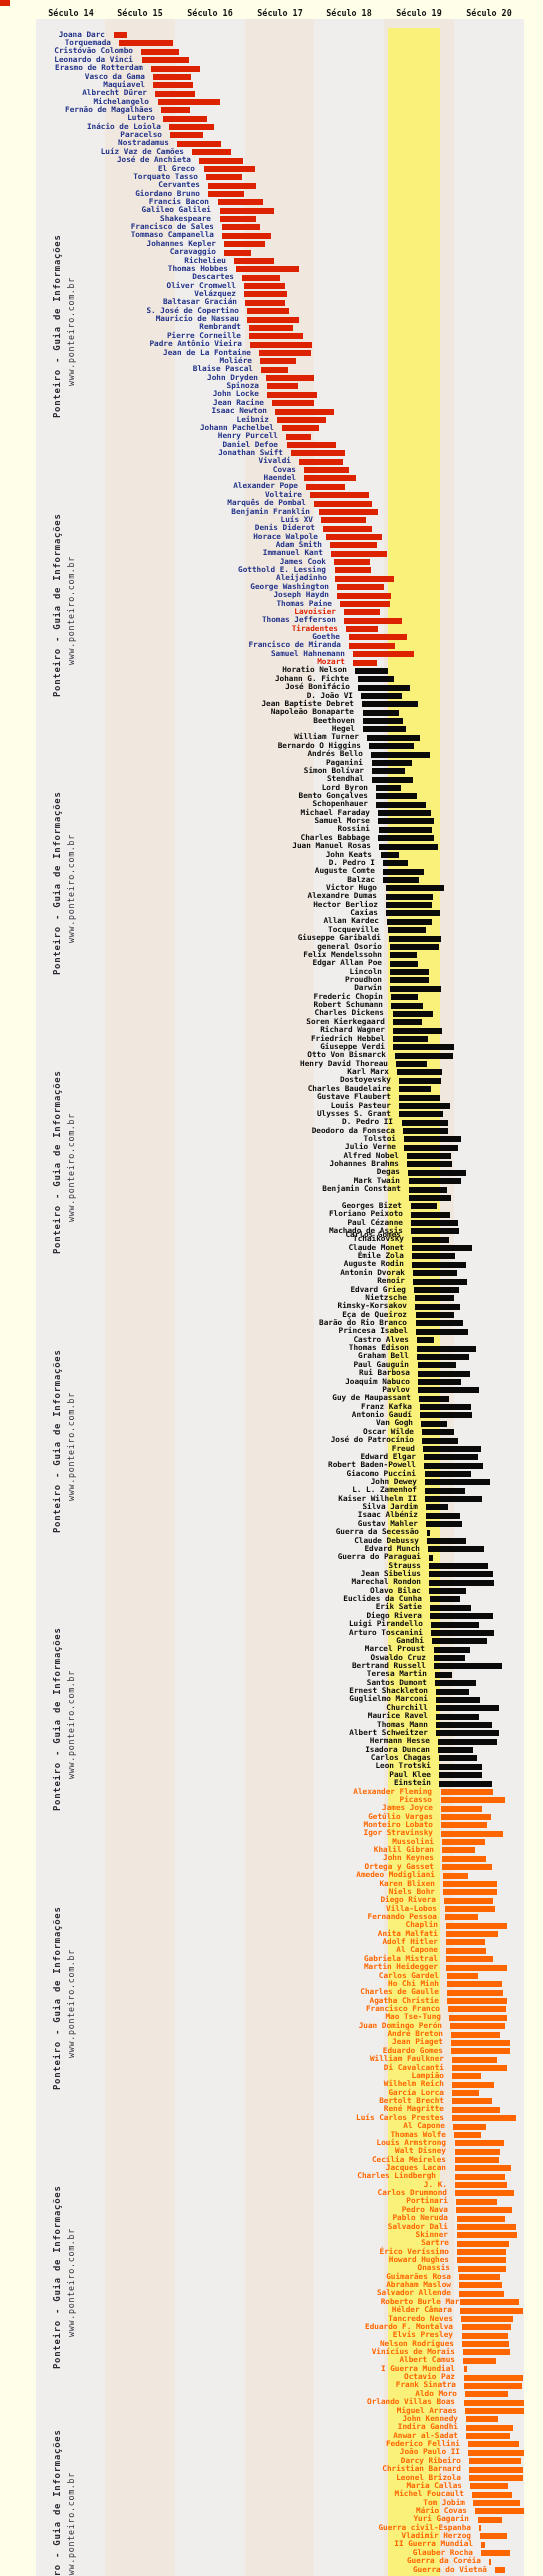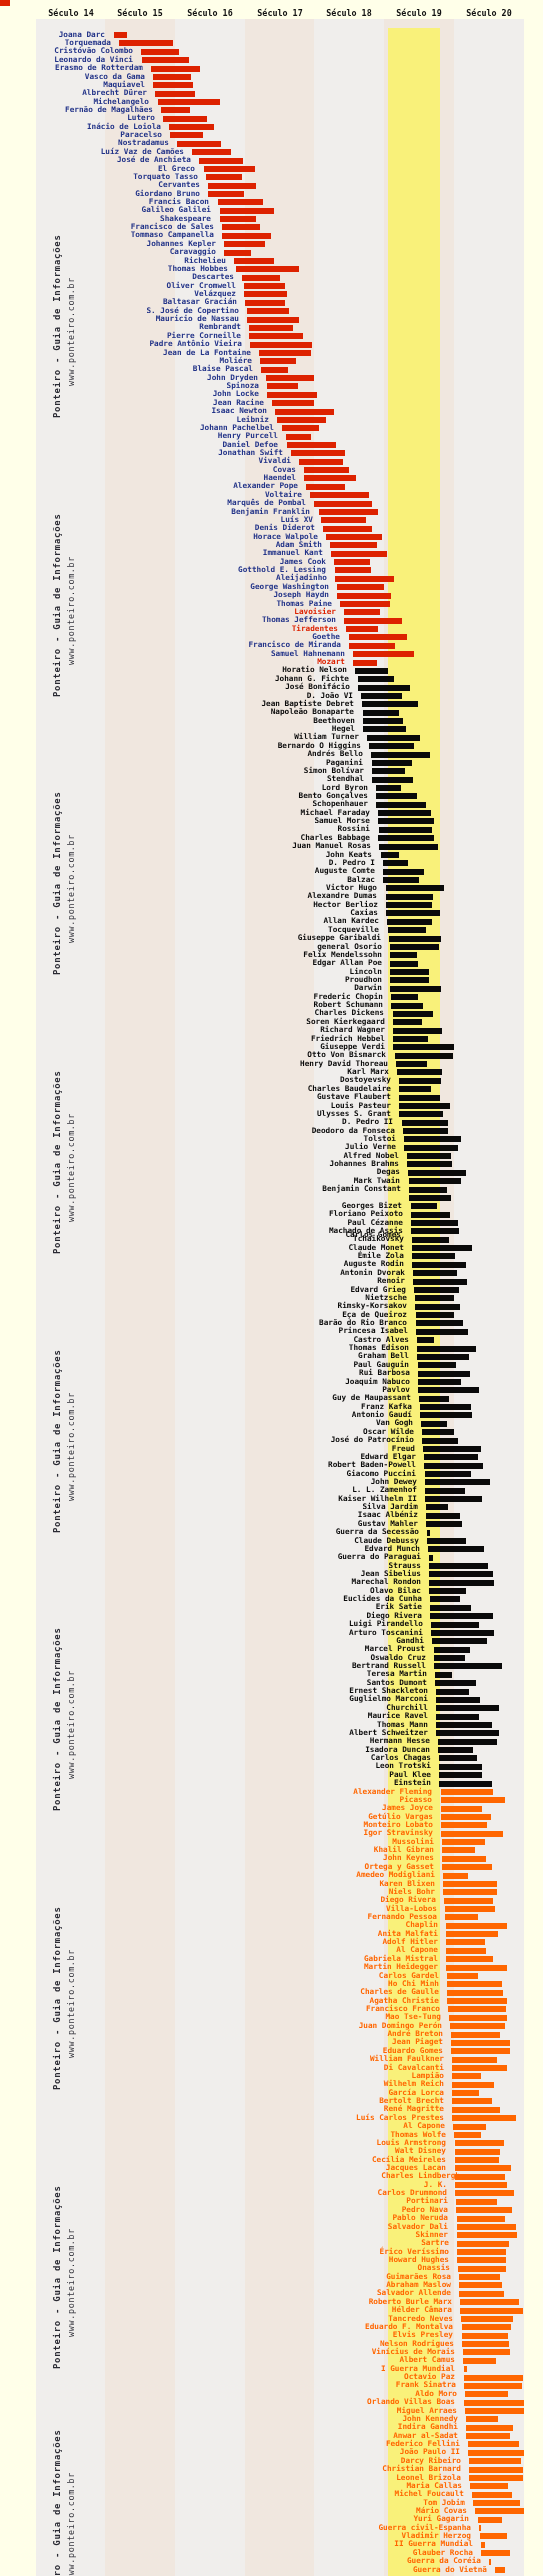--- a/index.html
+++ b/index.html
@@ -567,21 +567,21 @@
     <div class="row-label" style="right: 98px; top: 2131px; color: rgb(255, 102, 0);">Thomas Wolfe</div>
     <div class="bar" title="Louis Armstrong (1901-1971)" style="left: 455px; width: 49px; top: 2140px; background: rgb(255, 102, 0);"></div>
     <div class="row-label" style="right: 98px; top: 2139px; color: rgb(255, 102, 0);">Louis Armstrong</div>
     <div class="bar" title="Walt Disney (1901-1966)" style="left: 455px; width: 45px; top: 2149px; background: rgb(255, 102, 0);"></div>
     <div class="row-label" style="right: 98px; top: 2147px; color: rgb(255, 102, 0);">Walt Disney</div>
     <div class="bar" title="Cecília Meireles (1901-1964)" style="left: 455px; width: 44px; top: 2157px; background: rgb(255, 102, 0);"></div>
     <div class="row-label" style="right: 98px; top: 2156px; color: rgb(255, 102, 0);">Cecília Meireles</div>
     <div class="bar" title="Jacques Lacan (1901-1981)" style="left: 455px; width: 56px; top: 2165px; background: rgb(255, 102, 0);"></div>
     <div class="row-label" style="right: 98px; top: 2164px; color: rgb(255, 102, 0);">Jacques Lacan</div>
     <div class="bar" title="Charles Lindbergh (1902-1974)" style="left: 455px; width: 50px; top: 2174px; background: rgb(255, 102, 0);"></div>
-    <div class="row-label" style="right: 84px; top: 2172px; color: rgb(255, 102, 0);">Charles Lindbergh</div>
+    <div class="row-label" style="right: 108px; top: 2172px; color: rgb(255, 102, 0);">Charles Lindbergh</div>
     <div class="bar" title="J. K. (1902-1976)" style="left: 455px; width: 52px; top: 2182px; background: rgb(255, 102, 0);"></div>
     <div class="row-label" style="right: 97px; top: 2181px; color: rgb(255, 102, 0);">J. K.</div>
     <div class="bar" title="Carlos Drummond (1902-1987)" style="left: 455px; width: 59px; top: 2190px; background: rgb(255, 102, 0);"></div>
     <div class="row-label" style="right: 97px; top: 2189px; color: rgb(255, 102, 0);">Carlos Drummond</div>
     <div class="bar" title="Portinari (1903-1962)" style="left: 456px; width: 41px; top: 2199px; background: rgb(255, 102, 0);"></div>
     <div class="row-label" style="right: 96px; top: 2197px; color: rgb(255, 102, 0);">Portinari</div>
     <div class="bar" title="Pedro Nava (1903-1984)" style="left: 456px; width: 56px; top: 2207px; background: rgb(255, 102, 0);"></div>
     <div class="row-label" style="right: 96px; top: 2206px; color: rgb(255, 102, 0);">Pedro Nava</div>
     <div class="bar" title="Pablo Neruda (1904-1973)" style="left: 457px; width: 48px; top: 2216px; background: rgb(255, 102, 0);"></div>
     <div class="row-label" style="right: 96px; top: 2214px; color: rgb(255, 102, 0);">Pablo Neruda</div>
@@ -597,21 +597,21 @@
     <div class="row-label" style="right: 95px; top: 2256px; color: rgb(255, 102, 0);">Howard Hughes</div>
     <div class="bar" title="Onassis (1906-1975)" style="left: 458px; width: 48px; top: 2266px; background: rgb(255, 102, 0);"></div>
     <div class="row-label" style="right: 94px; top: 2264px; color: rgb(255, 102, 0);">Onassis</div>
     <div class="bar" title="Guimarães Rosa (1908-1967)" style="left: 459px; width: 41px; top: 2274px; background: rgb(255, 102, 0);"></div>
     <div class="row-label" style="right: 93px; top: 2273px; color: rgb(255, 102, 0);">Guimarães Rosa</div>
     <div class="bar" title="Abraham Maslow (1908-1970)" style="left: 459px; width: 43px; top: 2282px; background: rgb(255, 102, 0);"></div>
     <div class="row-label" style="right: 93px; top: 2281px; color: rgb(255, 102, 0);">Abraham Maslow</div>
     <div class="bar" title="Salvador Allende (1908-1973)" style="left: 459px; width: 45px; top: 2291px; background: rgb(255, 102, 0);"></div>
     <div class="row-label" style="right: 93px; top: 2289px; color: rgb(255, 102, 0);">Salvador Allende</div>
     <div class="bar" title="Roberto Burle Marx (1909-1994)" style="left: 460px; width: 59px; top: 2299px; background: rgb(255, 102, 0);"></div>
-    <div class="row-label" style="right: 92px; top: 2298px; color: rgb(255, 102, 0); padding-left: 24px;">Roberto Burle Marx</div>
+    <div class="row-label" style="right: 80px; top: 2298px; color: rgb(255, 102, 0); padding-left: 24px;">Roberto Burle Marx</div>
     <div class="bar" title="Hélder Câmara (1909-1999)" style="left: 460px; width: 63px; top: 2308px; background: rgb(255, 102, 0);"></div>
     <div class="row-label" style="right: 92px; top: 2306px; color: rgb(255, 102, 0);">Hélder Câmara</div>
     <div class="bar" title="Tancredo Neves (1910-1985)" style="left: 461px; width: 52px; top: 2316px; background: rgb(255, 102, 0);"></div>
     <div class="row-label" style="right: 91px; top: 2315px; color: rgb(255, 102, 0);">Tancredo Neves</div>
     <div class="bar" title="Eduardo F. Montalva (1911-1982)" style="left: 462px; width: 49px; top: 2324px; background: rgb(255, 102, 0);"></div>
     <div class="row-label" style="right: 91px; top: 2323px; color: rgb(255, 102, 0);">Eduardo F. Montalva</div>
     <div class="bar" title="Elvis Presley (1911-1977)" style="left: 462px; width: 46px; top: 2333px; background: rgb(255, 102, 0);"></div>
     <div class="row-label" style="right: 91px; top: 2331px; color: rgb(255, 102, 0);">Elvis Presley</div>
     <div class="bar" title="Nelson Rodrigues (1912-1980)" style="left: 462px; width: 47px; top: 2341px; background: rgb(255, 102, 0);"></div>
     <div class="row-label" style="right: 90px; top: 2340px; color: rgb(255, 102, 0);">Nelson Rodrigues</div>

